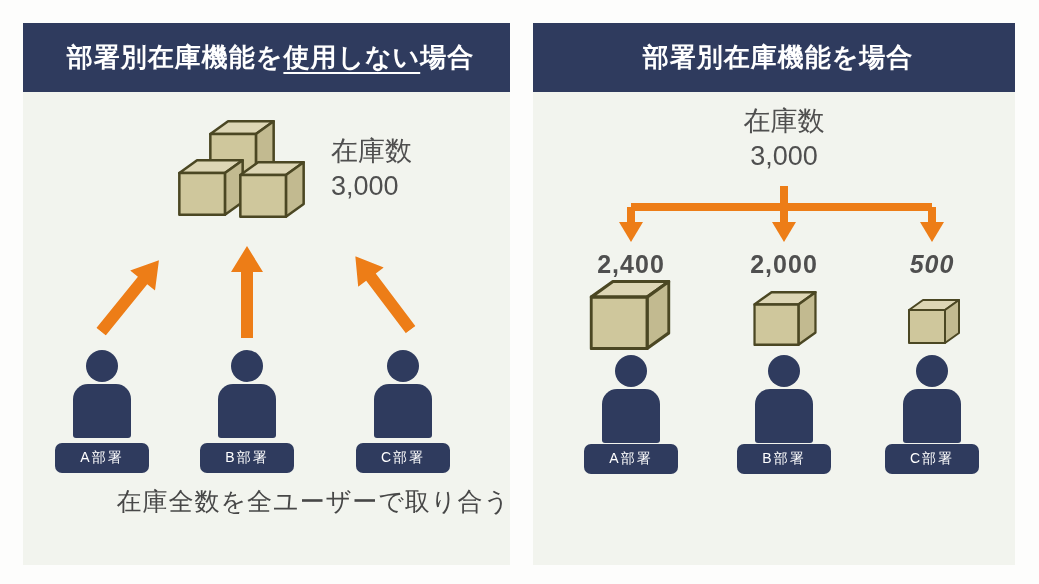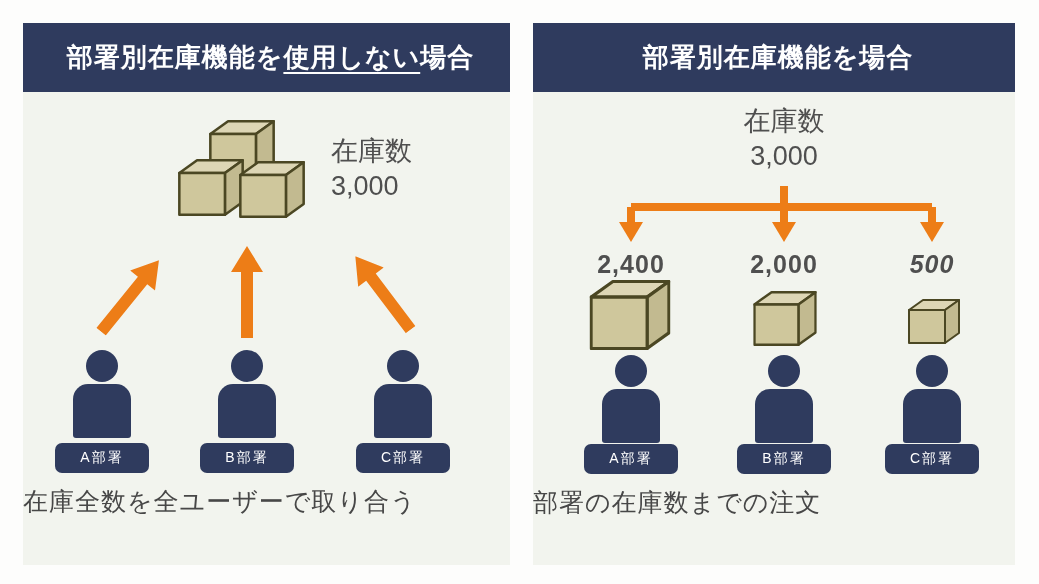--- a/index.html
+++ b/index.html
@@ -26,21 +26,21 @@
   .value{position:absolute;transform:translateX(-50%);font-size:25px;font-weight:600;
     color:var(--text_dark);letter-spacing:1px;}
 
   .person{position:absolute;width:60px;}
   .person .head{width:32px;height:32px;border-radius:50%;background:var(--navy);margin:0 auto 2px;}
   .person .torso{width:58px;height:54px;background:var(--navy);border-radius:15px 15px 3px 3px;margin:0 auto;}
 
   .dept-pill{position:absolute;width:94px;height:30px;background:var(--navy);border-radius:7px;
     color:var(--white);font-size:14px;display:flex;align-items:center;justify-content:center;letter-spacing:2px;}
 
-  .caption{position:absolute;left:0;width:100%;text-align:left;font-size:25px;font-weight:500;
+  .caption{position:absolute;left:0;width:100%;text-align:right;font-size:25px;font-weight:500;
     color:var(--caption_color);letter-spacing:1px;}
 
   .up-arrow{position:absolute;width:32px;height:92px;}
   .up-arrow svg{display:block;width:100%;height:100%;}
   .rot-right{transform:rotate(39deg);}
   .rot-left{transform:rotate(-37deg);}
 
   .cube-face-top{fill:var(--box_top);}
   .cube-face-side{fill:var(--box_side);}
   .cube-face-front{fill:var(--box_front);}
@@ -168,17 +168,16 @@
       </div>
       <div class="person" style="left:369px;top:263px;">
         <div class="head"></div>
         <div class="torso"></div>
       </div>
 
       <div class="dept-pill" style="left:51px;top:352px;">A部署</div>
       <div class="dept-pill" style="left:204px;top:352px;">B部署</div>
       <div class="dept-pill" style="left:352px;top:352px;">C部署</div>
 
-      <div class="caption" style="top:394px;">部署の在庫数までの注文</div>
     </div>
   </div>
 
 </div>
 
 </body></html>

